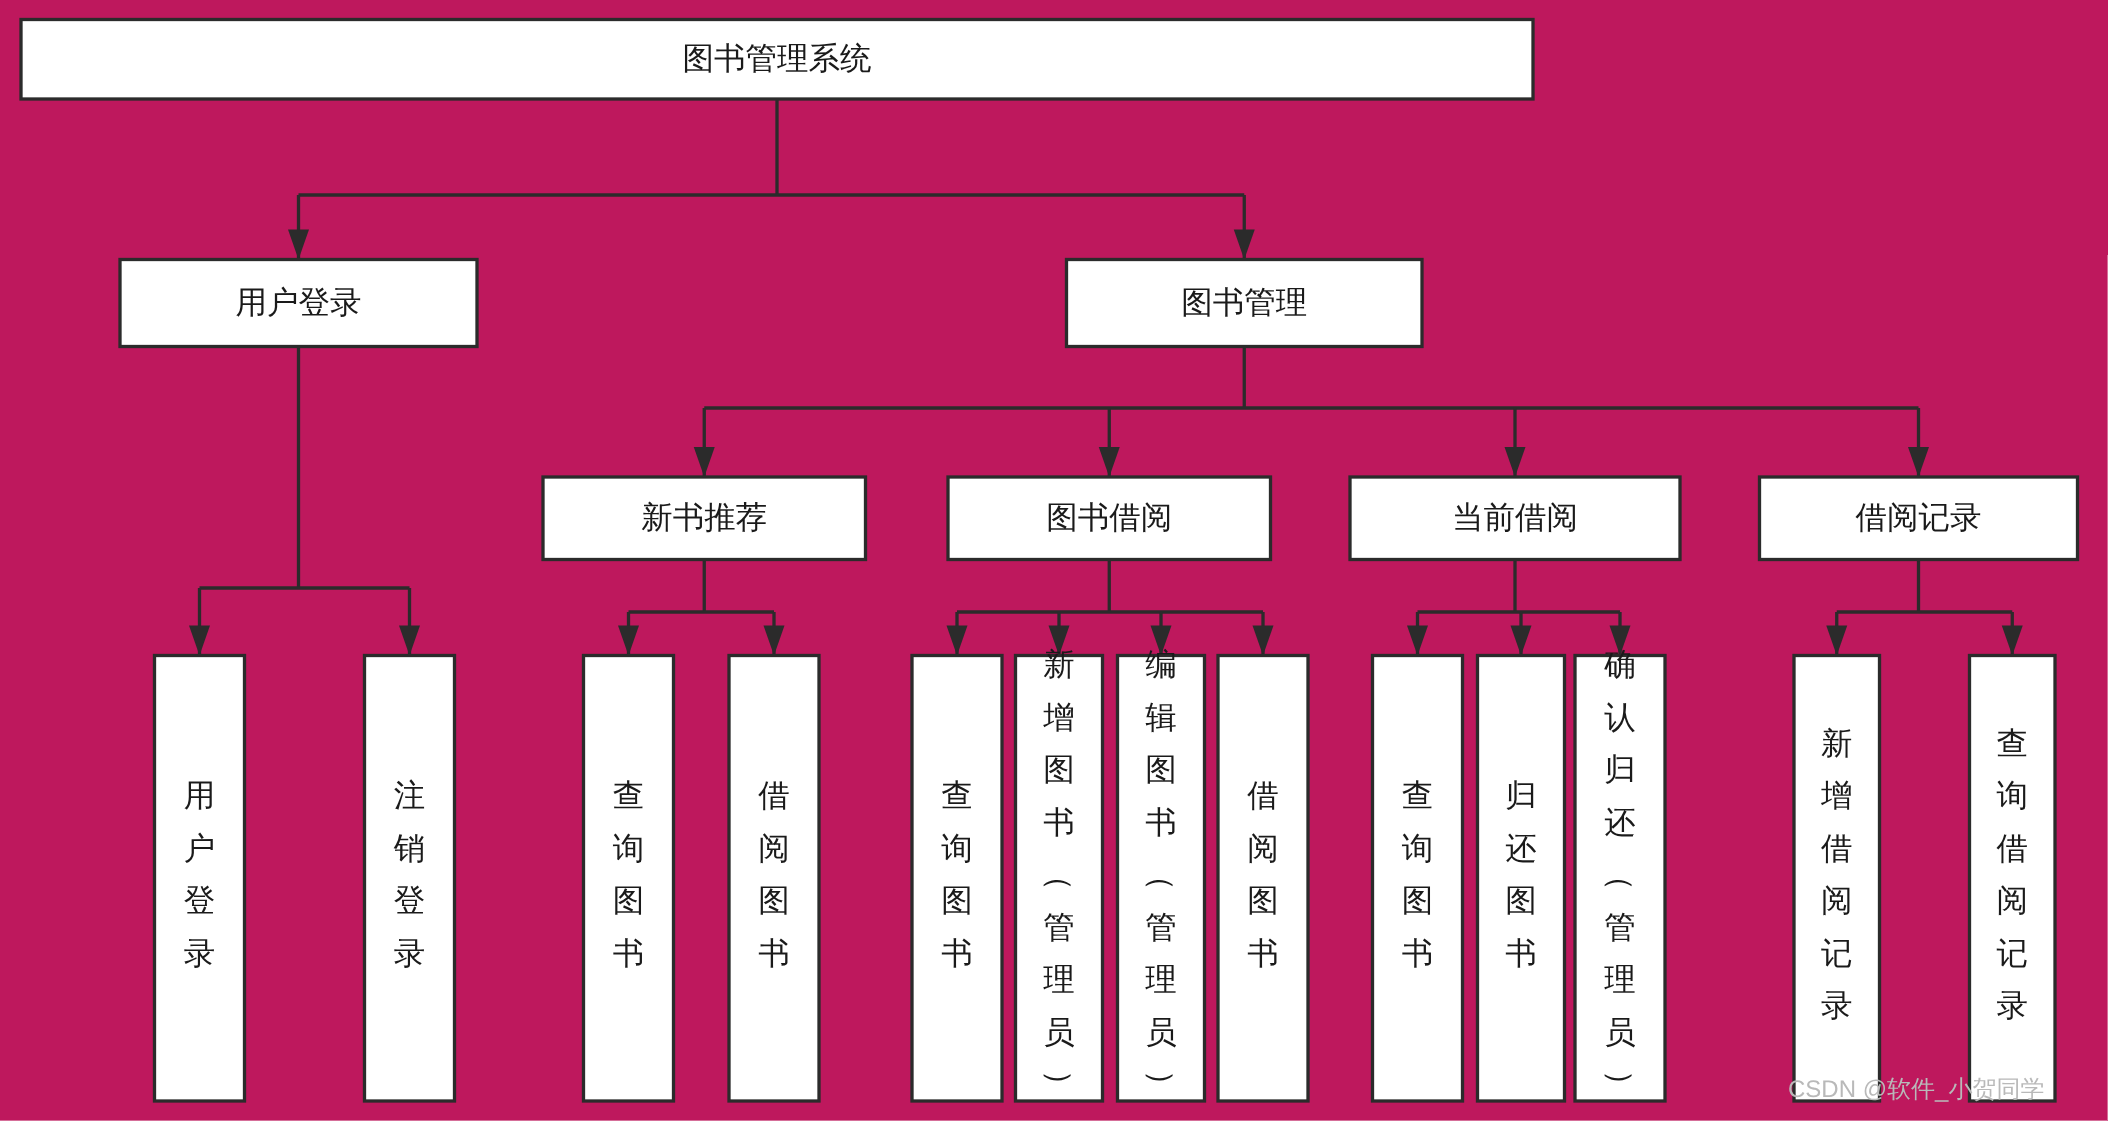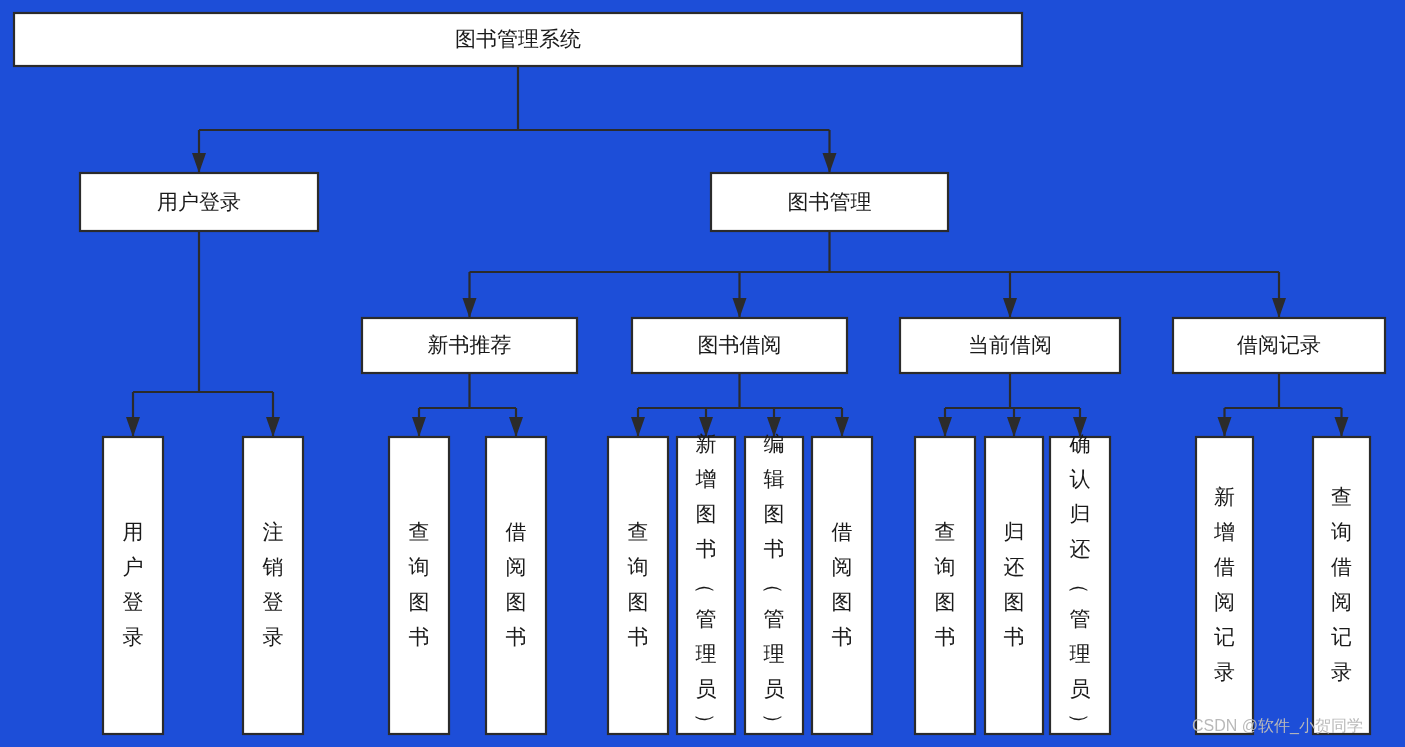--- a/index.html
+++ b/index.html
@@ -10,21 +10,21 @@
   body {
     width: 1405px;
     height: 747px;
     font-family: "Liberation Sans", "DejaVu Sans", sans-serif;
     overflow: hidden;
   }
   #diagram-root {
     position: relative;
     width: 1405px;
     height: 747px;
-    background: #1d4ed8;
+    background: #be185d;
   }
   svg#tree-svg {
     position: absolute;
     left: 0;
     top: 0;
     width: 1405px;
     height: 747px;
     display: block;
   }
   .node-box {

